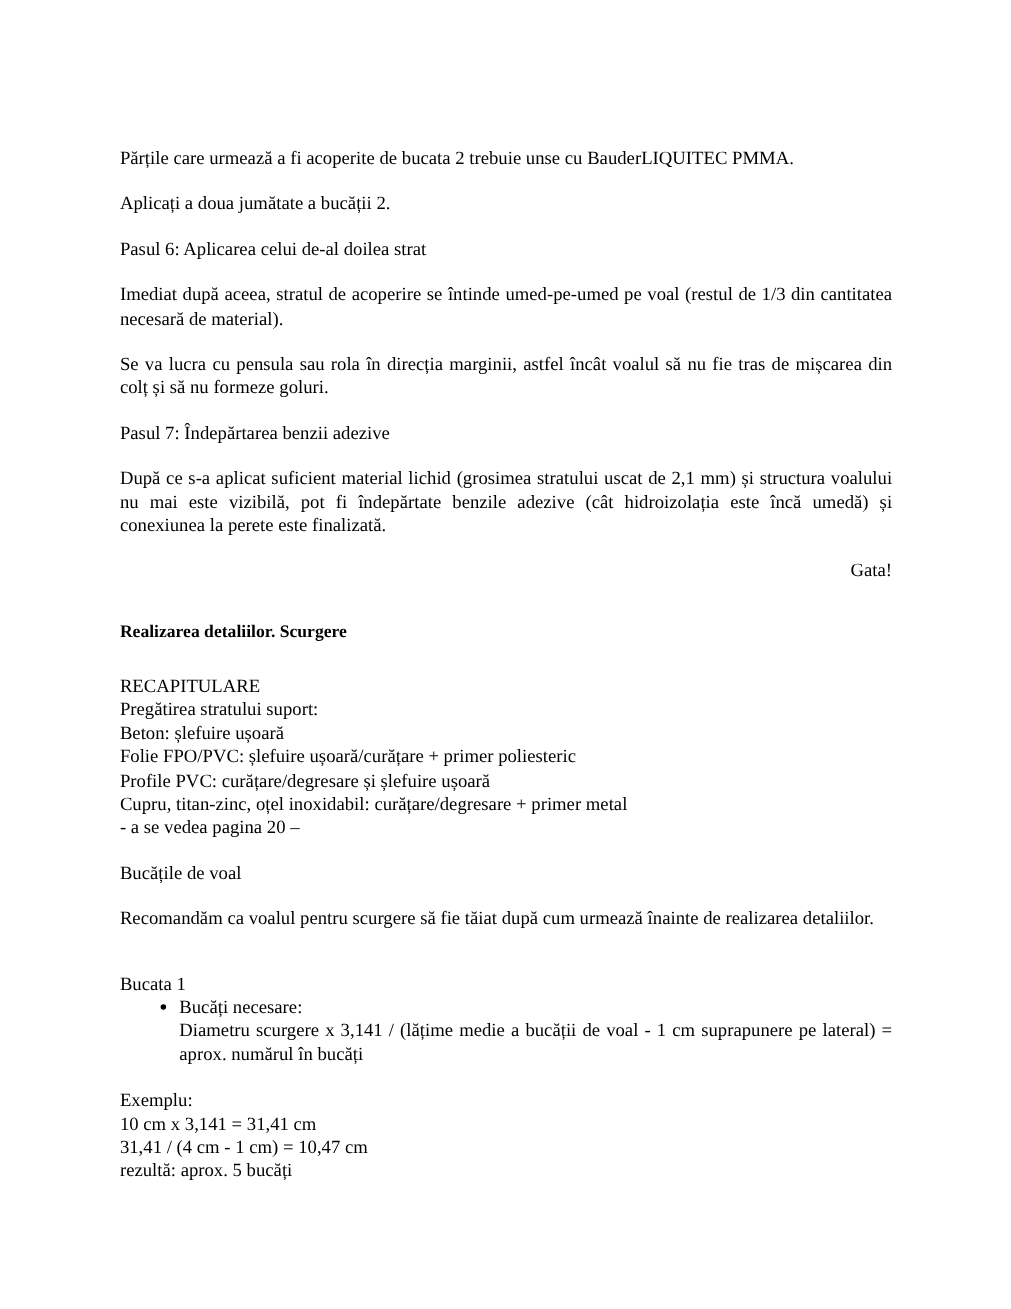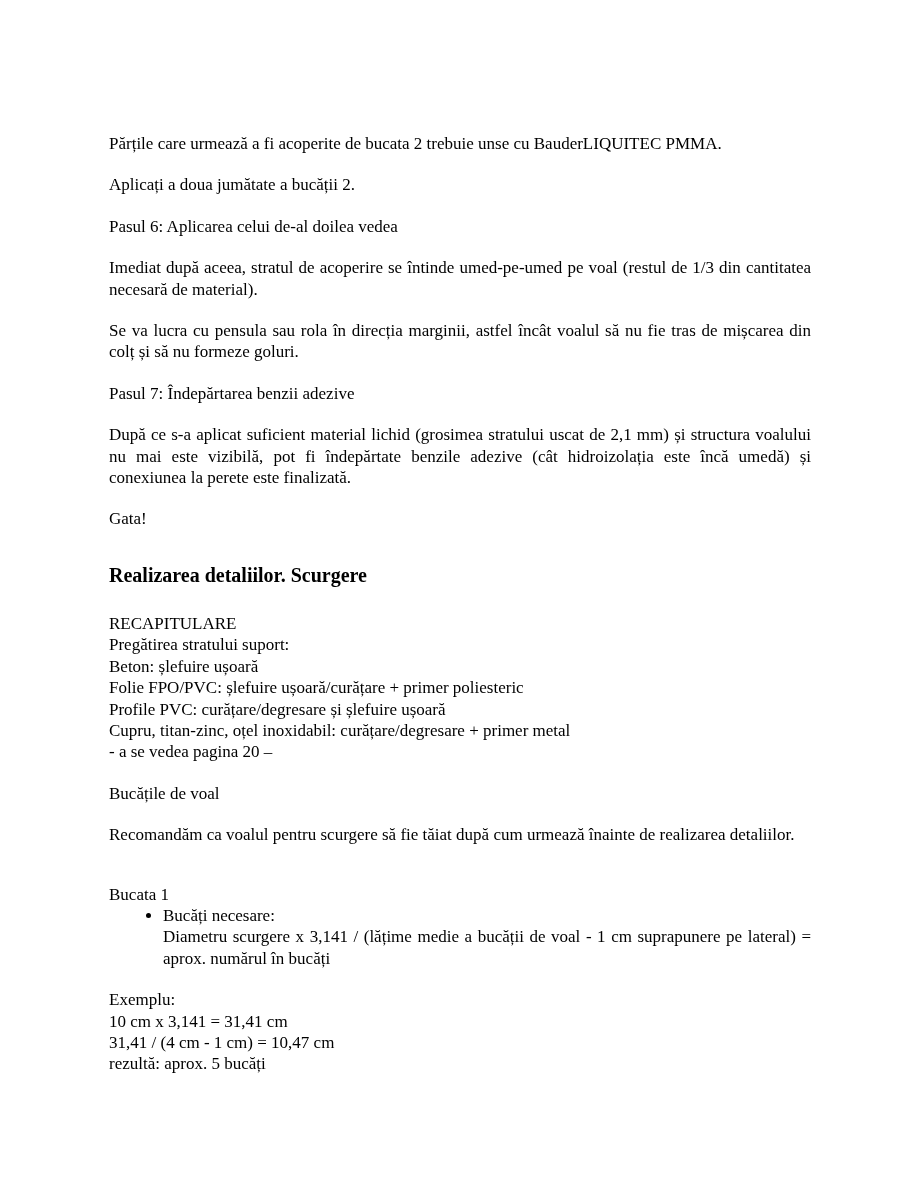--- a/index.html
+++ b/index.html
@@ -19,23 +19,23 @@
     background: #ffffff;
     padding: 133px 108px 0 109px;
   }
   .doc {
     width: 702px;
     font-size: 17px;
     line-height: 21.4px;
   }
   .para { margin-bottom: 20px; }
   .para.justify { text-align: justify; }
-  .done { margin-bottom: 0; }
+  .done { margin-bottom: 0; text-align: right; }
   h1.section-heading {
-    font-size: 20px;
+    font-size: 16px;
     line-height: 26px;
     font-weight: bold;
     margin-top: 32px;
     margin-bottom: 25px;
   }
   .recap-block { margin-bottom: 20px; }
   .recap-block div { line-height: 21.4px; }
   .subtitle { margin-bottom: 20px; }
   .piece-block { margin-bottom: 0; margin-top: 38px; }
   ul.piece-list {
@@ -50,21 +50,21 @@
 </head>
 <body>
 
 <div class="page">
   <div class="doc">
 
     <p class="para">Părțile care urmează a fi acoperite de bucata 2 trebuie unse cu BauderLIQUITEC PMMA.</p>
 
     <p class="para">Aplicați a doua jumătate a bucății 2.</p>
 
-    <p class="para">Pasul 6: Aplicarea celui de-al doilea vedea</p>
+    <p class="para">Pasul 6: Aplicarea celui de-al doilea strat</p>
 
     <p class="para justify">Imediat după aceea, stratul de acoperire se întinde umed-pe-umed pe voal (restul de 1/3 din cantitatea necesară de material).</p>
 
     <p class="para justify">Se va lucra cu pensula sau rola în direcția marginii, astfel încât voalul să nu fie tras de mișcarea din colț și să nu formeze goluri.</p>
 
     <p class="para">Pasul 7: Îndepărtarea benzii adezive</p>
 
     <p class="para justify">După ce s-a aplicat suficient material lichid (grosimea stratului uscat de 2,1 mm) și structura voalului nu mai este vizibilă, pot fi îndepărtate benzile adezive (cât hidroizolația este încă umedă) și conexiunea la perete este finalizată.</p>
 
     <p class="para done">Gata!</p>

